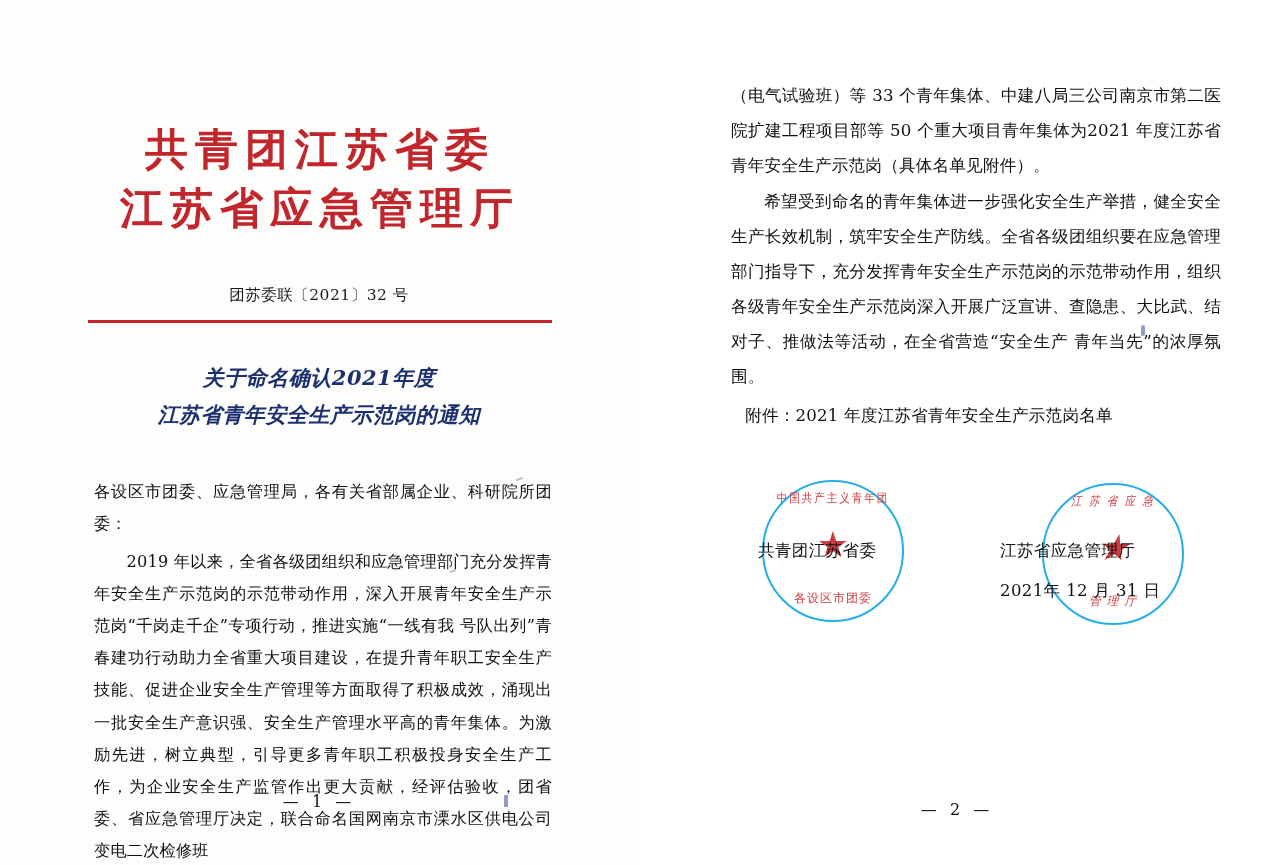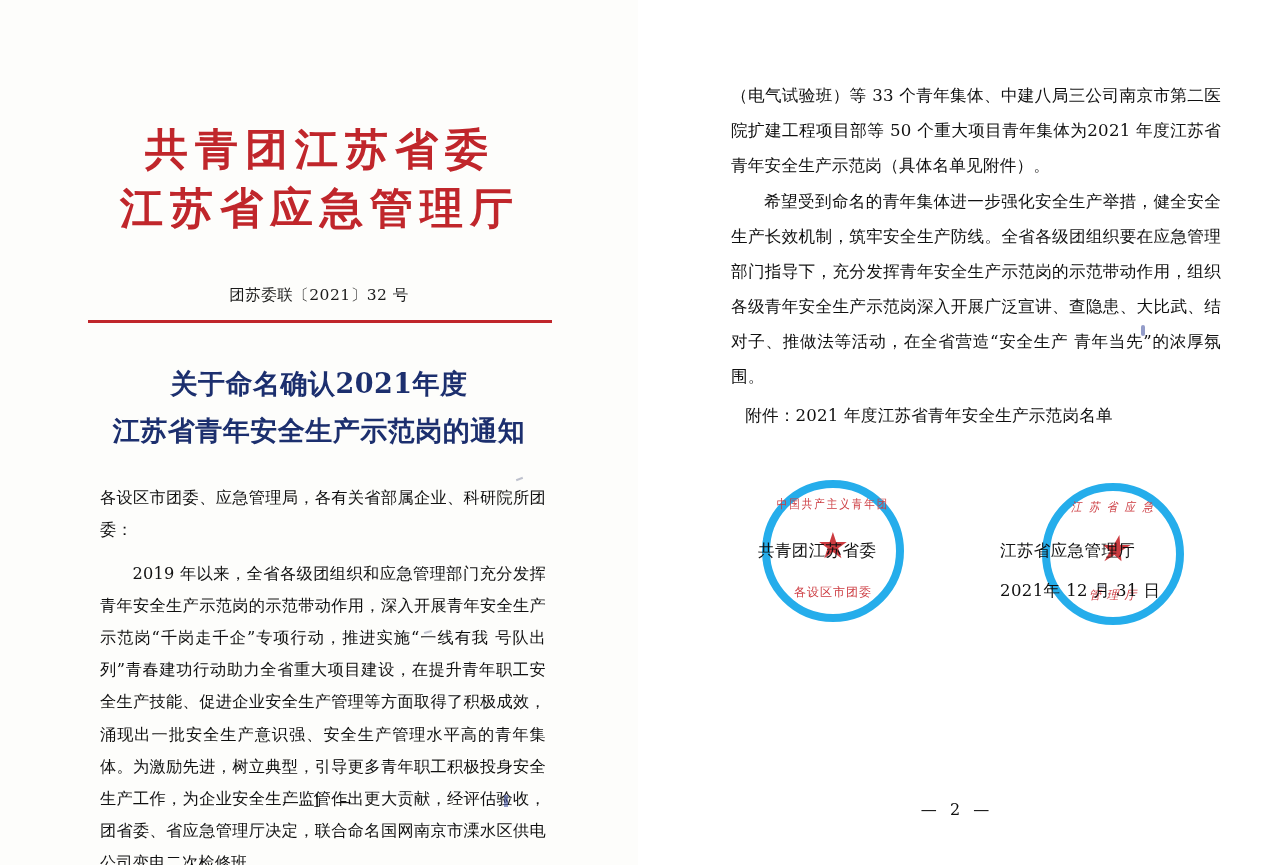--- a/index.html
+++ b/index.html
@@ -71,38 +71,39 @@
   }
 
   .doc-title {
     position: absolute;
     left: 0;
     top: 360px;
     width: 638px;
     text-align: center;
     color: #1c2f6e;
     font-weight: bold;
-    font-size: 27px;
+    font-size: 21px;
     line-height: 1.75;
     letter-spacing: 0.5px;
+    font-style: italic;
   }
 
   .body-left {
     position: absolute;
     left: 88px;
     top: 470px;
     width: 470px;
     font-size: 16.2px;
     line-height: 1.98;
     color: #101010;
     text-align: justify;
     text-justify: inter-ideograph;
     letter-spacing: 0.2px;
   }
-  .body-left p { margin: 12px; }
+  .body-left p { margin: 6px; }
   .body-left p.indent { text-indent: 2em; }
 
   .body-right {
     position: absolute;
     left: 712px;
     top: 78px;
     width: 490px;
     font-size: 16.6px;
     line-height: 2.12;
     color: #101010;
@@ -121,21 +122,21 @@
     width: 490px;
     font-size: 16.6px;
     color: #101010;
     text-indent: 2em;
     letter-spacing: 0.2px;
   }
 
   
   .seal {
     position: absolute;
-    border: 8px solid #0ea5e9;
+    border: 2px solid #0ea5e9;
     border-radius: 50%;
     box-sizing: border-box;
     opacity: 0.9;
   }
   .seal-left {
     left: 762px;
     top: 480px;
     width: 142px;
     height: 142px;
   }

